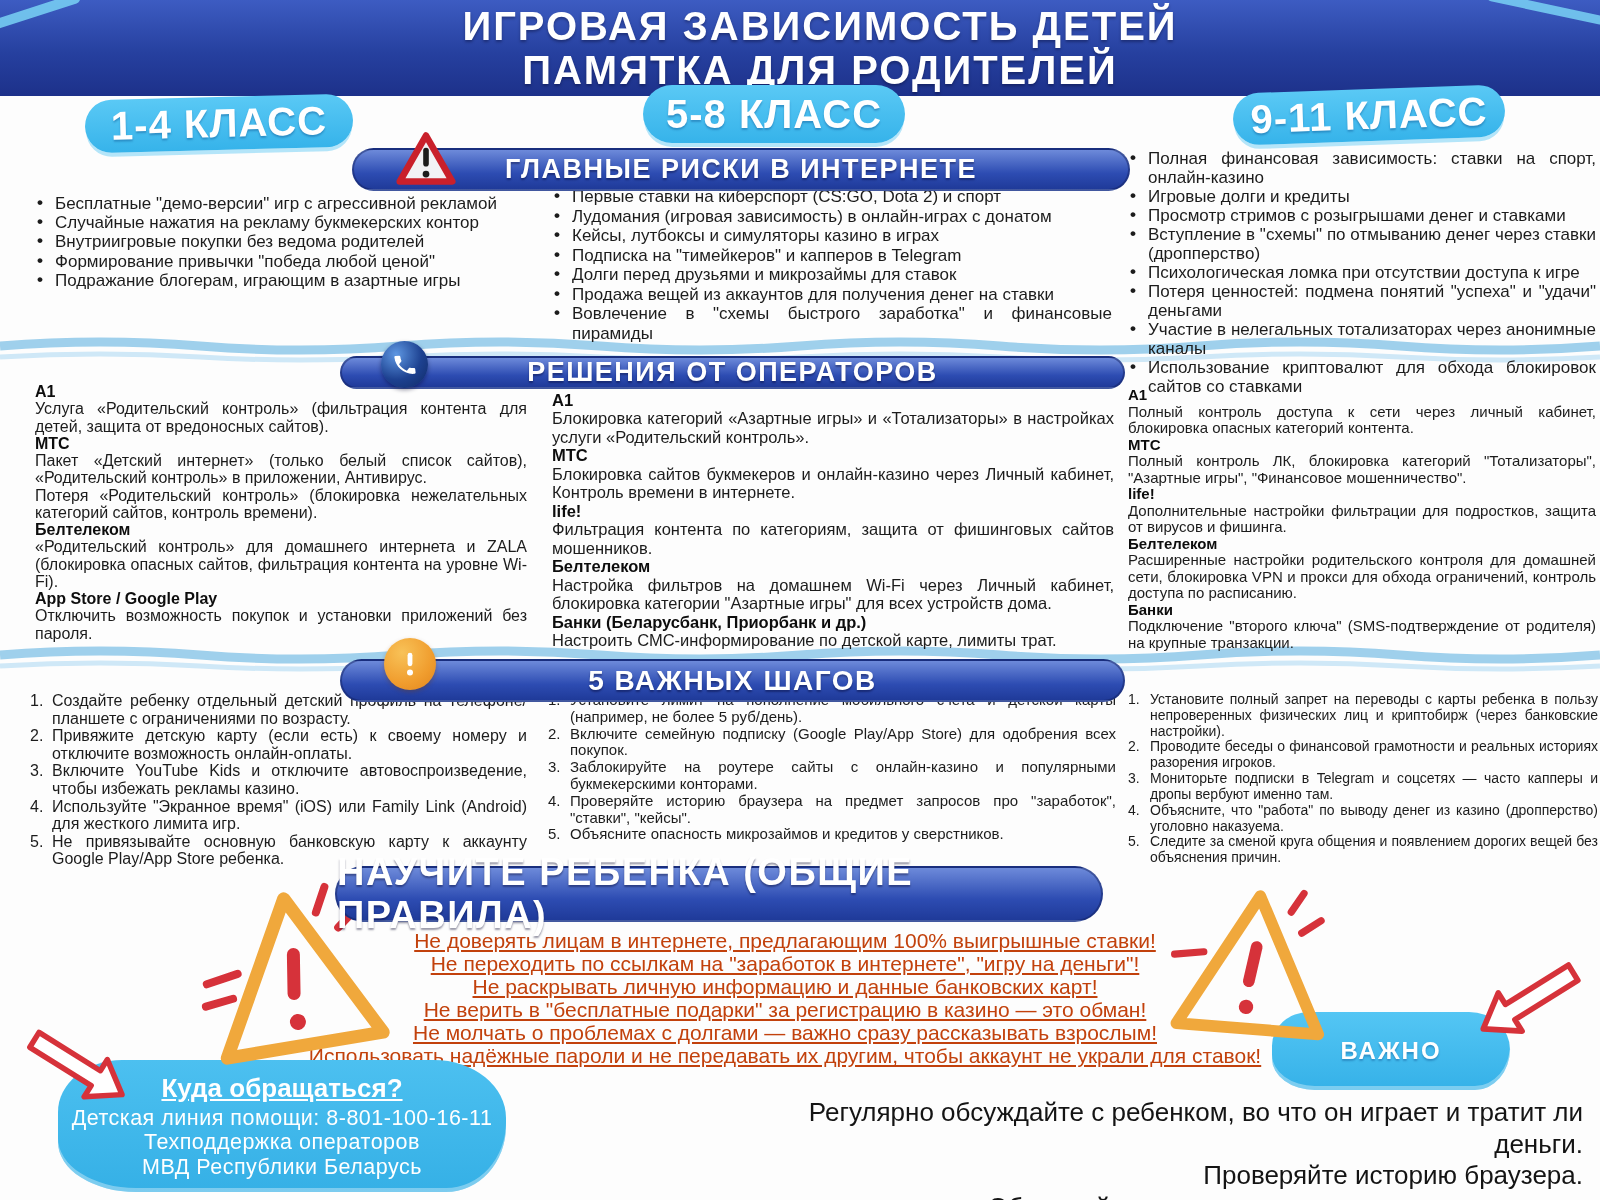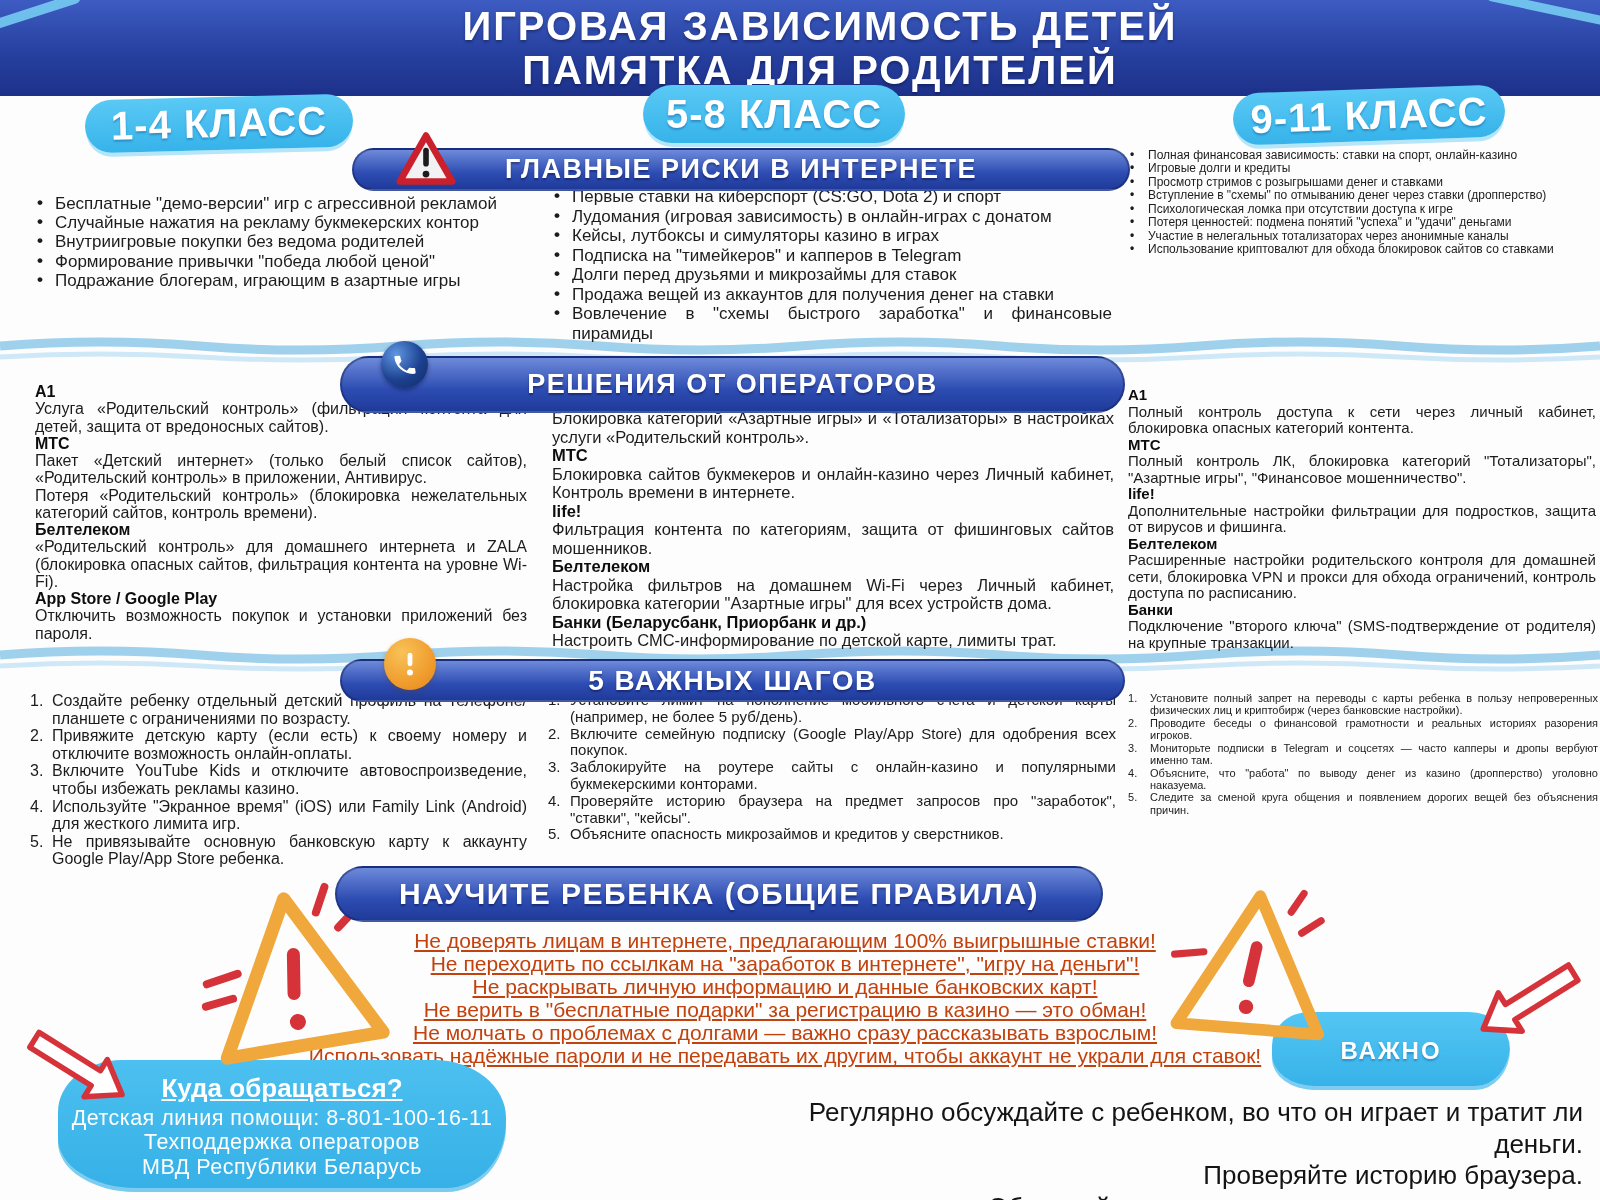--- a/index.html
+++ b/index.html
@@ -25,23 +25,23 @@
   .badge.g14 { left:85px;  top:97px;  width:268px; height:53px; font-size:40px; transform:rotate(-1.5deg); }
   .badge.g58 { left:643px; top:85px;  width:262px; height:58px; font-size:40px; }
   .badge.g911{ left:1233px;top:89px;  width:272px; height:52px; font-size:40px; transform:rotate(-2deg); }
 
   
   .banner { position:absolute; display:flex; align-items:center; justify-content:center;
     background:linear-gradient(180deg,#6d8ada 0%, #2d4cb2 60%, #1f3a99 100%);
     border:2px solid rgba(18,32,90,.45); border-radius:40px; color:#fff; font-weight:800;
     text-transform:uppercase; letter-spacing:1.5px; text-shadow:0 2px 2px rgba(0,0,40,.4); z-index:4; }
   .banner.b1 { left:352px; top:148px; width:778px; height:43px; font-size:27px; }
-  .banner.b2 { left:340px; top:356px; width:785px; height:57px; font-size:27px; }
+  .banner.b2 { left:340px; top:356px; width:785px; height:33px; font-size:27px; }
   .banner.b3 { left:340px; top:659px; width:785px; height:43px; font-size:28px; }
-  .banner.b4 { left:335px; top:866px; width:768px; height:56px; font-size:30px; border-radius:32px; }
+  .banner.b4 { left:335px; top:866px; width:768px; height:56px; font-size:38px; border-radius:32px; }
 
   
   .tri-icon { position:absolute; left:396px; top:130px; width:60px; height:58px; z-index:5; }
   .phone-icon { position:absolute; left:381px; top:341px; width:47px; height:47px; border-radius:50%;
     background:radial-gradient(circle at 32% 28%, #5e97e2 0%, #1d4190 55%, #102a66 100%);
     display:flex; align-items:center; justify-content:center; z-index:5;
     box-shadow:0 2px 4px rgba(0,0,40,.4); }
   .phone-icon svg { width:26px; height:26px; transform:rotate(-6deg); }
   .excl-icon { position:absolute; left:384px; top:638px; width:52px; height:52px; border-radius:50%;
     background:radial-gradient(circle at 35% 28%, #f8c258 0%, #f09d2e 60%, #e2851c 100%);
@@ -52,31 +52,31 @@
   .col { position:absolute; z-index:2; }
   ul.blist { list-style:none; }
   ul.blist li { position:relative; padding-left:20px; text-align:justify; }
   ul.blist li::before { content:"•"; position:absolute; left:2px; top:-1px; font-weight:bold; }
   ol.nlist { list-style:none; counter-reset:n; }
   ol.nlist li { position:relative; counter-increment:n; padding-left:22px; text-align:justify; }
   ol.nlist li::before { content:counter(n) "."; position:absolute; left:0; top:0; }
 
   .risks14 { left:35px;  top:194px; width:492px; font-size:17px; line-height:1.13; }
   .risks58 { left:552px; top:187px; width:560px; font-size:17px; line-height:1.15; }
-  .risks911{ left:1128px;top:149px; width:468px; font-size:12px; line-height:1.12; }
+  .risks911{ left:1128px;top:149px; width:468px; font-size:17px; line-height:1.12; }
 
   .ops14 { left:35px;  top:383px; width:492px; font-size:16px; line-height:1.08; }
   .ops58 { left:552px; top:391px; width:562px; font-size:16.5px; line-height:1.12; }
   .ops911{ left:1128px;top:387px; width:468px; font-size:15px;  line-height:1.1; }
   .prov-name { font-weight:800; color:#0d0d0d; }
   .prov-text { text-align:justify; }
 
   .steps14 { left:30px;  top:692px; width:497px; font-size:16px;  line-height:1.1; }
   .steps58 { left:548px; top:692px; width:568px; font-size:15px;  line-height:1.12; }
-  .steps911{ left:1128px;top:692px; width:470px; font-size:11px;line-height:1.13; }
+  .steps911{ left:1128px;top:692px; width:470px; font-size:14px;line-height:1.13; }
 
   
   .rules { left:285px; top:929px; width:1000px; text-align:center; font-size:21px; line-height:1.1;
     color:#c2410c; z-index:2; position:absolute;text-decoration:underline; }
 
   
   .wave { position:absolute; left:0; width:1600px; height:30px; z-index:1; }
   .wave.w1 { top:336px; } .wave.w2 { top:645px; }
 
   

